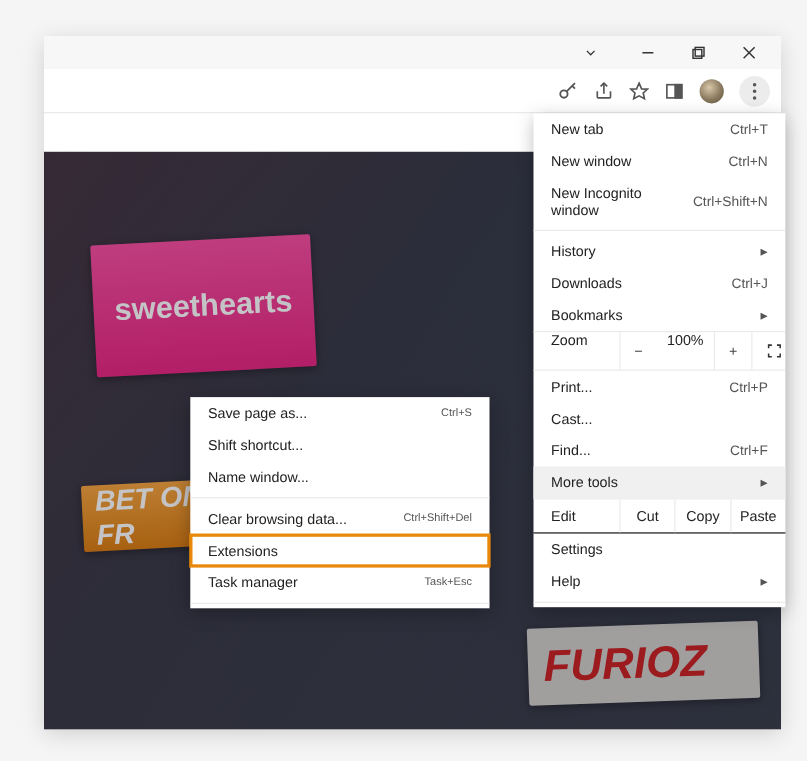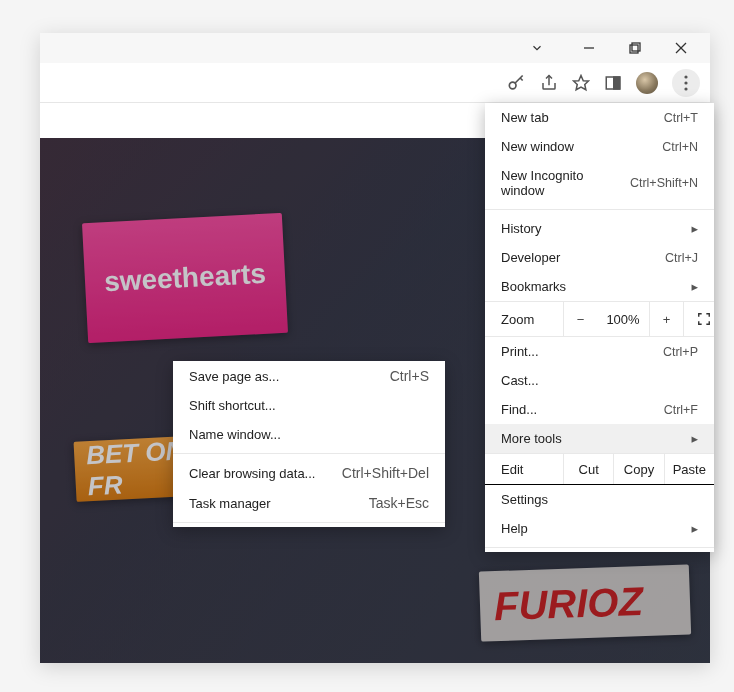--- a/index.html
+++ b/index.html
@@ -68,21 +68,21 @@
   color: #222;
   z-index: 50;
 }
 .menu .row { display: flex; align-items: center; padding: 7px 16px; justify-content: space-between; position: relative; }
 .menu .row .lbl { flex: 1; }
 .menu .row .sc { color: #555; font-size: 12.5px; }
 .menu .row .arr { color: #555; }
 .menu .sep { height: 1px; background: #e8e8e8; margin: 4px 0; }
 .menu .row.hover { background: #f0f0f0; }
 
-.zoom-row { display: flex; align-items: center; border-top: 1px solid #e8e8e8; border-bottom: 1px solid #e8e8e8; height: 36px; }
+.zoom-row { display: flex; align-items: flex-start; border-top: 1px solid #e8e8e8; border-bottom: 1px solid #e8e8e8; height: 36px; }
 .zoom-row .zlabel { padding-left: 16px; flex: 0 0 78px; }
 .zoom-row .zbtn { flex: 0 0 34px; text-align: center; border-left: 1px solid #e8e8e8; height:100%; display:flex;align-items:center;justify-content:center; color:#444;}
 .zoom-row .zval { flex: 0 0 52px; text-align: center; }
 .zoom-row .zfull { flex: 0 0 40px; border-left: 1px solid #e8e8e8; height:100%; display:flex;align-items:center;justify-content:center;}
 
 .edit-row { display:flex; height: 32px; border-top:1px solid #e8e8e8; border-bottom:1px solid #000000; align-items:center;}
 .edit-row .elabel { padding-left:16px; flex: 0 0 78px;}
 .edit-row .ebtn { flex:1; text-align:center; border-left:1px solid #e8e8e8; height:100%; display:flex;align-items:center;justify-content:center;}
 
 
@@ -91,21 +91,21 @@
   top: 361px;
   left: 173px;
   width: 272px;
   background: #fff;
   box-shadow: 0 4px 16px rgba(0,0,0,.28);
   font-size: 13px;
   color: #222;
   z-index: 60;
 }
 .submenu .row { display:flex; padding: 7px 16px; justify-content: space-between; align-items:center; }
-.submenu .row .sc { color:#555; font-size: 14px; }
+.submenu .row .sc { color:#555; font-size: 10px; }
 .submenu .sep { height:1px; background:#e8e8e8; margin:4px 0; }
 .highlight { outline: 3px solid #e8890c; outline-offset: -2px; }
 
 svg { display:block; }
 </style>
 </head>
 <body>
 
 <div class="window">
 
@@ -193,21 +193,21 @@
   <div class="row">
     <span class="lbl">New Incognito window</span>
     <span class="sc">Ctrl+Shift+N</span>
   </div>
   <div class="sep"></div>
   <div class="row">
     <span class="lbl">History</span>
     <span class="arr">▸</span>
   </div>
   <div class="row">
-    <span class="lbl">Developer</span>
+    <span class="lbl">Downloads</span>
     <span class="sc">Ctrl+J</span>
   </div>
   <div class="row">
     <span class="lbl">Bookmarks</span>
     <span class="arr">▸</span>
   </div>
 
   <div class="zoom-row">
     <span class="zlabel">Zoom</span>
     <span class="zbtn">−</span>
@@ -262,18 +262,21 @@
     <span>Shift shortcut...</span>
   </div>
   <div class="row">
     <span>Name window...</span>
   </div>
   <div class="sep"></div>
   <div class="row">
     <span>Clear browsing data...</span>
     <span class="sc">Ctrl+Shift+Del</span>
   </div>
+  <div class="row highlight">
+    <span>Extensions</span>
+  </div>
   <div class="row">
     <span>Task manager</span>
     <span class="sc">Task+Esc</span>
   </div>
   <div class="sep"></div>
 </div>
 
 </body></html>

